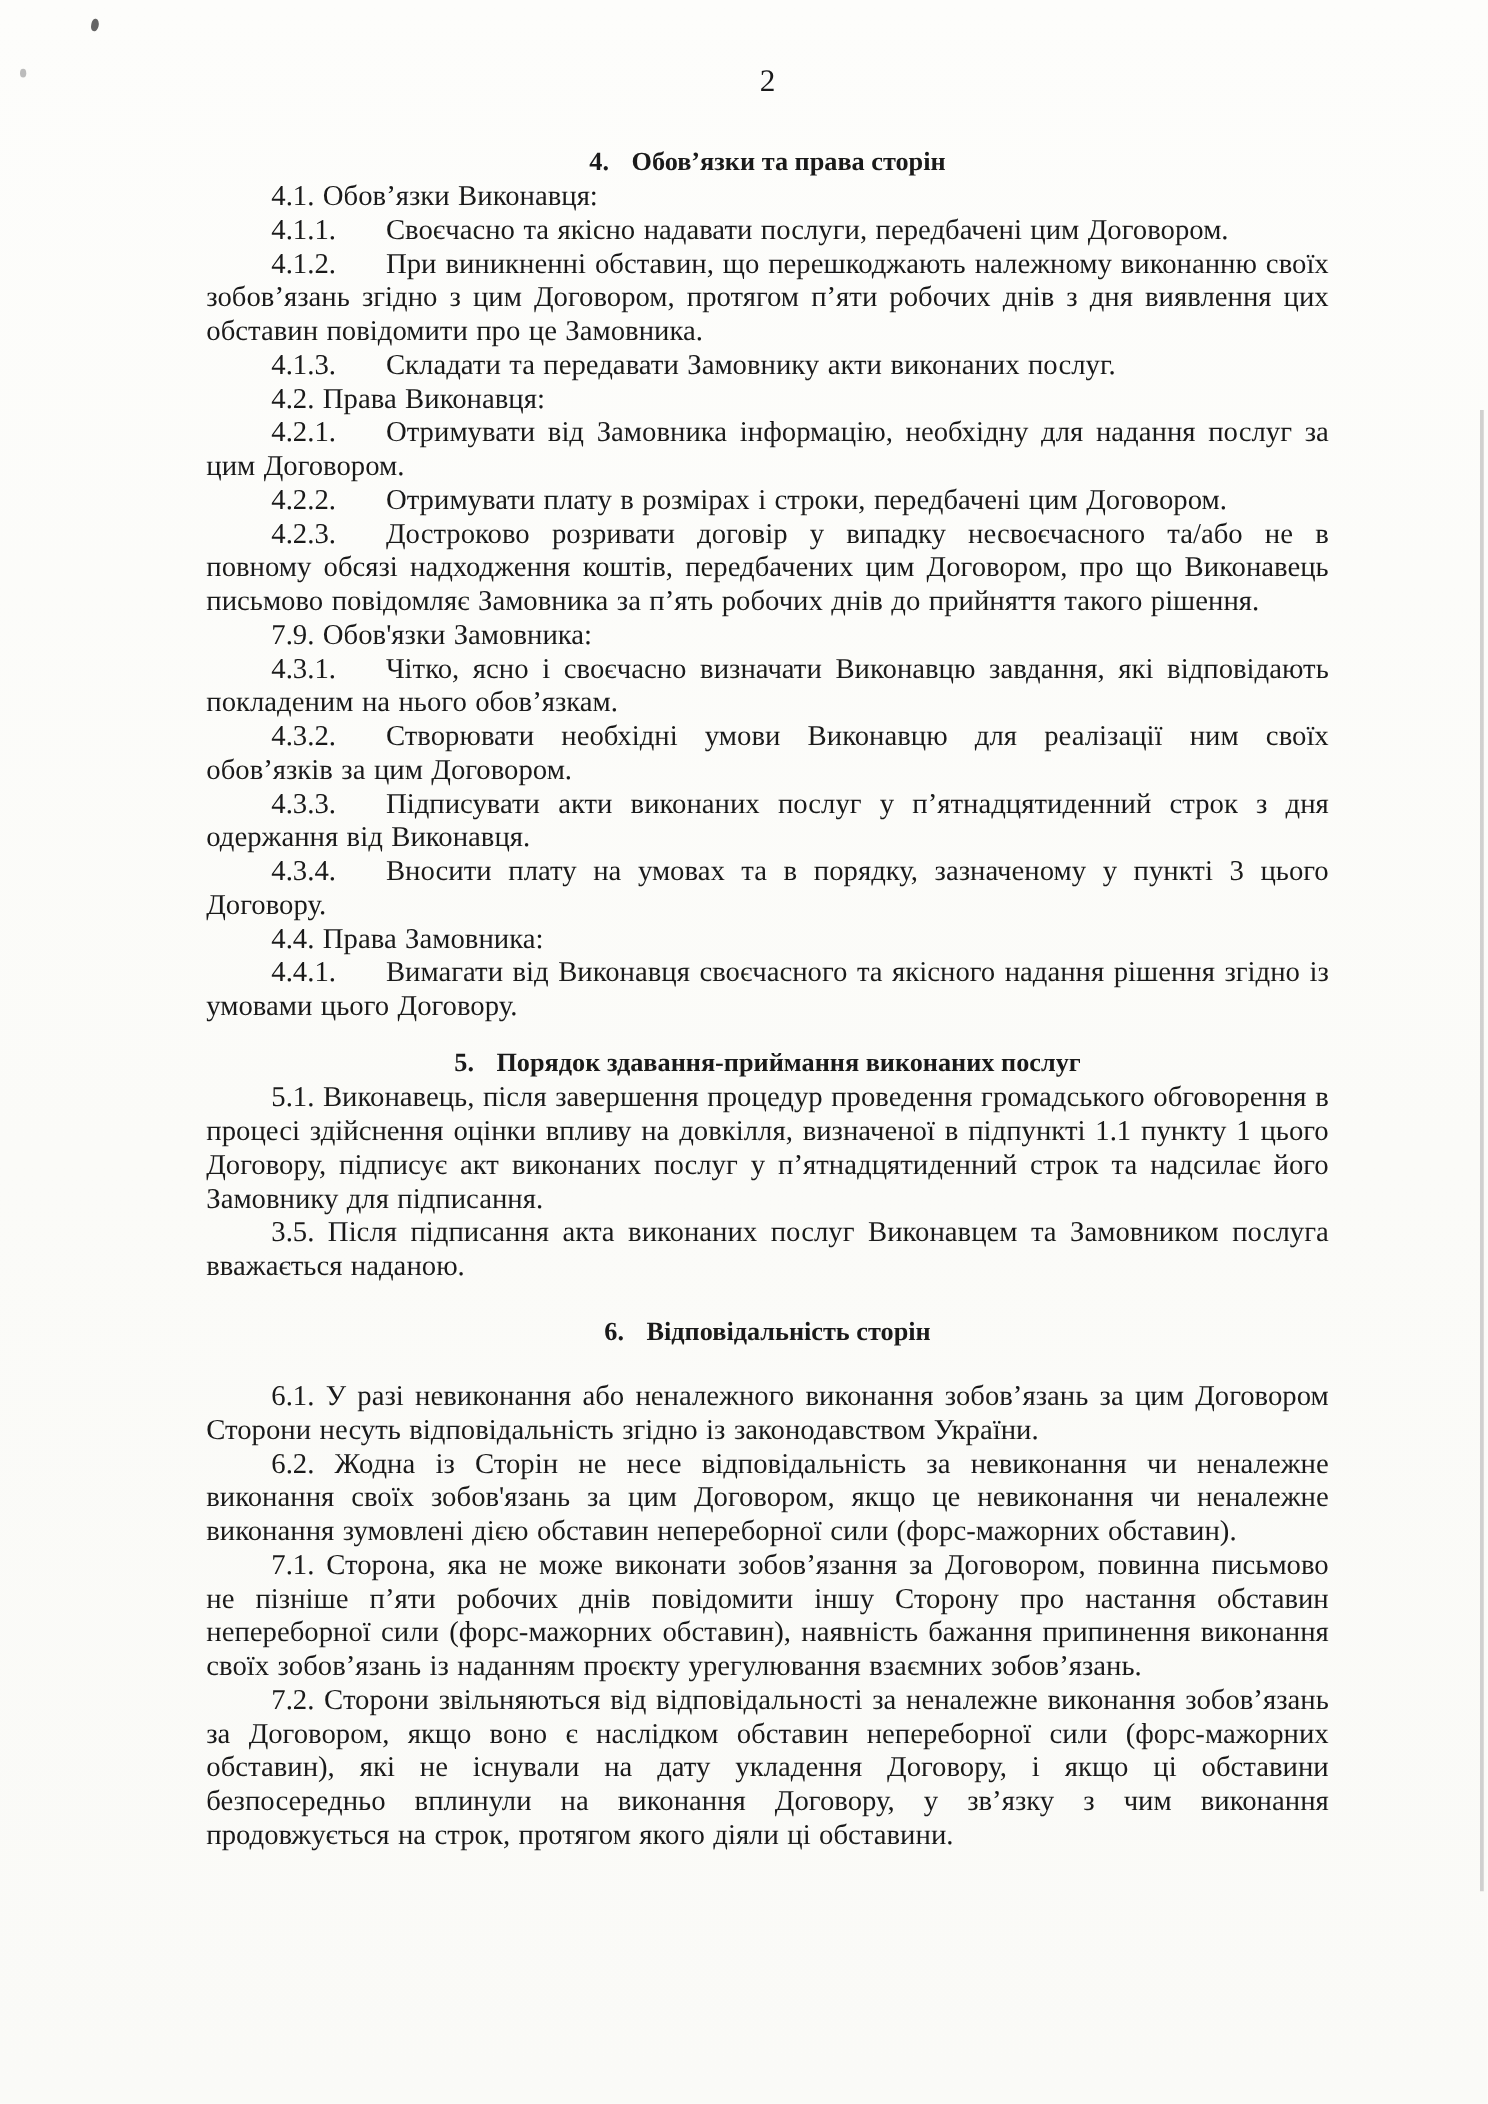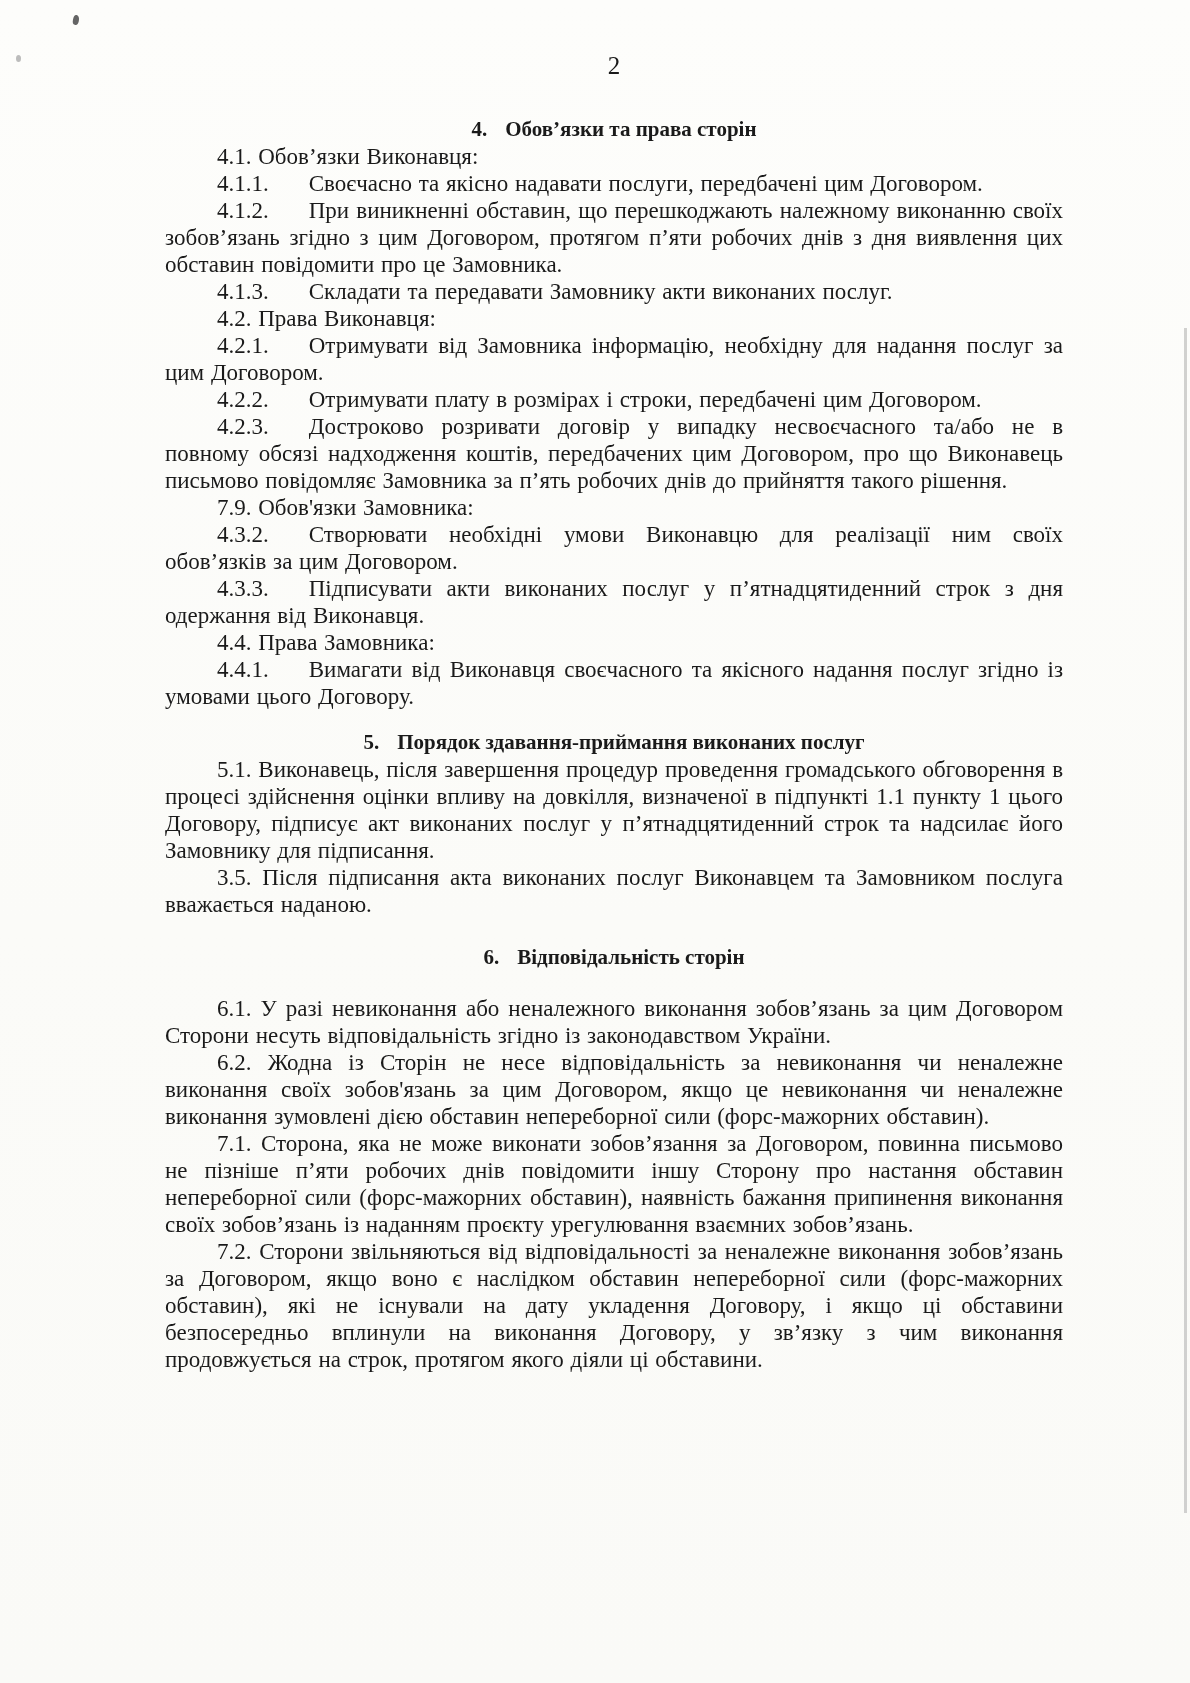--- a/index.html
+++ b/index.html
@@ -69,24 +69,26 @@
         <div class="heading blk-h4"><span class="hnum">4.</span><span class="htitle">Обов’язки та права сторін</span></div>
         <p class="para"><span>4.1. Обов’язки Виконавця:</span></p>
         <p class="para"><span class="pnum">4.1.1.</span><span>Своєчасно та якісно надавати послуги, передбачені цим Договором.</span></p>
         <p class="para"><span class="pnum">4.1.2.</span><span>При виникненні обставин, що перешкоджають належному виконанню своїх зобов’язань згідно з цим Договором, протягом п’яти робочих днів з дня виявлення цих обставин повідомити про це Замовника.</span></p>
         <p class="para"><span class="pnum">4.1.3.</span><span>Складати та передавати Замовнику акти виконаних послуг.</span></p>
         <p class="para"><span>4.2. Права Виконавця:</span></p>
         <p class="para"><span class="pnum">4.2.1.</span><span>Отримувати від Замовника інформацію, необхідну для надання послуг за цим Договором.</span></p>
         <p class="para"><span class="pnum">4.2.2.</span><span>Отримувати плату в розмірах і строки, передбачені цим Договором.</span></p>
         <p class="para"><span class="pnum">4.2.3.</span><span>Достроково розривати договір у випадку несвоєчасного та/або не в повному обсязі надходження коштів, передбачених цим Договором, про що Виконавець письмово повідомляє Замовника за п’ять робочих днів до прийняття такого рішення.</span></p>
         <p class="para"><span>7.9. Обов'язки Замовника:</span></p>
+        <p class="para"><span class="pnum">4.3.1.</span><span>Чітко, ясно і своєчасно визначати Виконавцю завдання, які відповідають покладеним на нього обов’язкам.</span></p>
         <p class="para"><span class="pnum">4.3.2.</span><span>Створювати необхідні умови Виконавцю для реалізації ним своїх обов’язків за цим Договором.</span></p>
         <p class="para"><span class="pnum">4.3.3.</span><span>Підписувати акти виконаних послуг у п’ятнадцятиденний строк з дня одержання від Виконавця.</span></p>
+        <p class="para"><span class="pnum">4.3.4.</span><span>Вносити плату на умовах та в порядку, зазначеному у пункті 3 цього Договору.</span></p>
         <p class="para"><span>4.4. Права Замовника:</span></p>
-        <p class="para"><span class="pnum">4.4.1.</span><span>Вимагати від Виконавця своєчасного та якісного надання послуг згідно із умовами цього Договору.</span></p>
+        <p class="para"><span class="pnum">4.4.1.</span><span>Вимагати від Виконавця своєчасного та якісного надання рішення згідно із умовами цього Договору.</span></p>
         <div class="heading blk-h5"><span class="hnum">5.</span><span class="htitle">Порядок здавання-приймання виконаних послуг</span></div>
         <p class="para"><span>5.1. Виконавець, після завершення процедур проведення громадського обговорення в процесі здійснення оцінки впливу на довкілля, визначеної в підпункті 1.1 пункту 1 цього Договору, підписує акт виконаних послуг у п’ятнадцятиденний строк та надсилає його Замовнику для підписання.</span></p>
         <p class="para"><span>3.5. Після підписання акта виконаних послуг Виконавцем та Замовником послуга вважається наданою.</span></p>
         <div class="heading blk-h6"><span class="hnum">6.</span><span class="htitle">Відповідальність сторін</span></div>
         <p class="para"><span>6.1. У разі невиконання або неналежного виконання зобов’язань за цим Договором Сторони несуть відповідальність згідно із законодавством України.</span></p>
         <p class="para"><span>6.2. Жодна із Сторін не несе відповідальність за невиконання чи неналежне виконання своїх зобов'язань за цим Договором, якщо це невиконання чи неналежне виконання зумовлені дією обставин непереборної сили (форс-мажорних обставин).</span></p>
         <p class="para"><span>7.1. Сторона, яка не може виконати зобов’язання за Договором, повинна письмово не пізніше п’яти робочих днів повідомити іншу Сторону про настання обставин непереборної сили (форс-мажорних обставин), наявність бажання припинення виконання своїх зобов’язань із наданням проєкту урегулювання взаємних зобов’язань.</span></p>
         <p class="para"><span>7.2. Сторони звільняються від відповідальності за неналежне виконання зобов’язань за Договором, якщо воно є наслідком обставин непереборної сили (форс-мажорних обставин), які не існували на дату укладення Договору, і якщо ці обставини безпосередньо вплинули на виконання Договору, у зв’язку з чим виконання продовжується на строк, протягом якого діяли ці обставини.</span></p>
       </div>
   </div>

